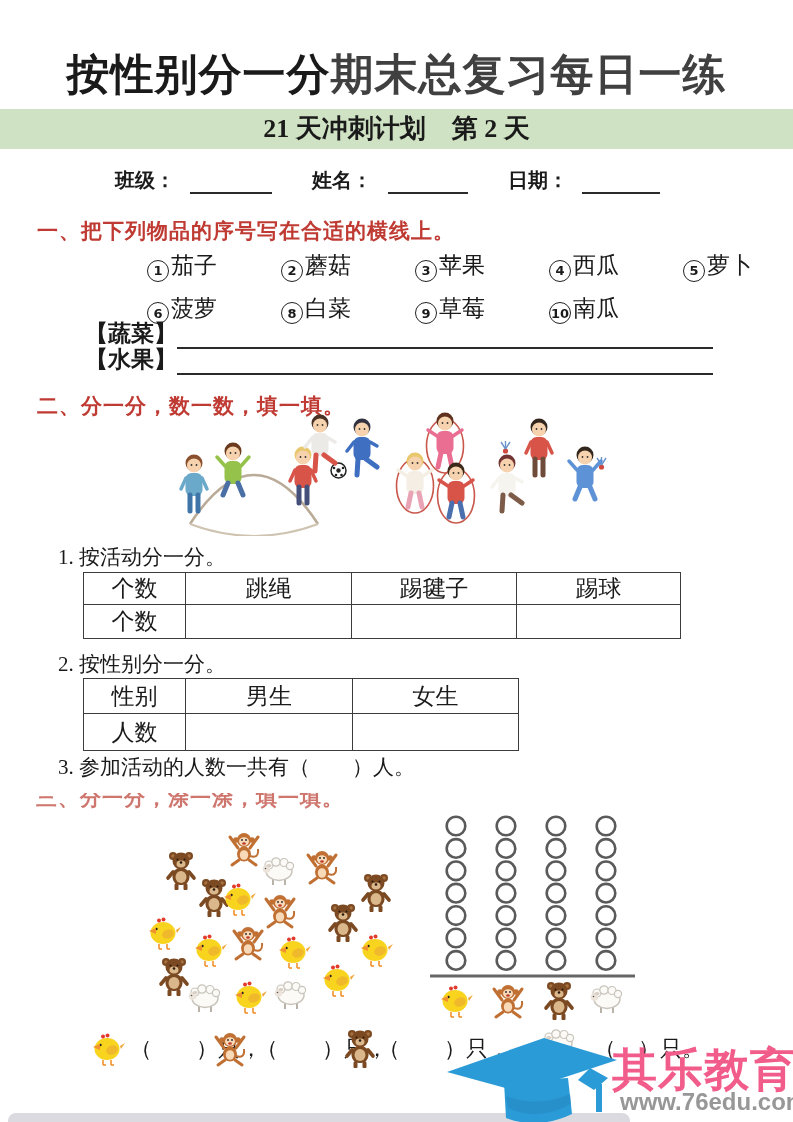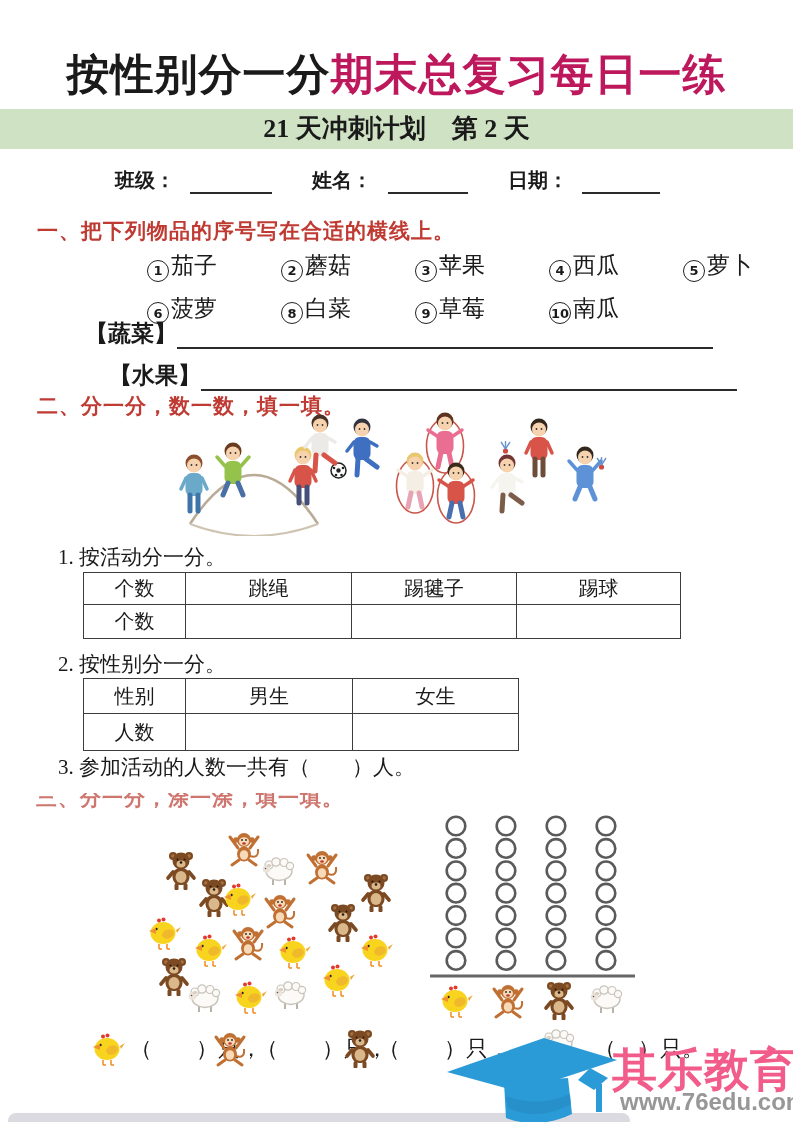--- a/index.html
+++ b/index.html
@@ -2,38 +2,38 @@
 <html><head>
 <meta charset="utf-8">
 <style>
   html,body { margin:0; padding:0; }
   .page {
     position:relative; width:793px; height:1122px; background:#ffffff;
     font-family:"Liberation Serif","DejaVu Serif",serif; color:#1a1a1a; overflow:hidden;
   }
   .abs { position:absolute; }
   .title-line { top:46px; left:0; width:100%; text-align:center; font-size:43px; font-weight:bold; letter-spacing:1px; white-space:nowrap; }
-  .title-red { color:#be185d; }
+  .title-red { color:#404040; }
   .banner { top:109px; left:0; width:100%; height:40px; background:#cfe2c3; text-align:center; font-size:26px; font-weight:bold; line-height:40px; }
   .form-label { font-size:20px; font-weight:bold; }
   .blankline { border-bottom:2px solid #2a2a2a; }
   .red-heading { font-size:21px; font-weight:bold; color:#bf3a32; letter-spacing:1px; white-space:nowrap; }
   .items-grid { left:83px; top:250px; width:640px; display:grid; grid-template-columns:repeat(5,134px); row-gap:11px;text-align:right; }
   .item { font-size:23px; white-space:nowrap; }
   .cnum {
     display:inline-flex; align-items:center; justify-content:center;
     width:20px; height:20px; border:1.6px solid #222; border-radius:50%;
     font-size:13px; font-family:"DejaVu Sans",sans-serif; font-weight:bold; vertical-align:-2px; margin-right:2px;
   }
   .cat-row { left:85px; width:628px; display:flex; align-items:flex-end; }
   .cat-label { font-size:23px; font-weight:bold; white-space:nowrap; }
   .cat-line { flex:1; height:28px; border-bottom:2px solid #2a2a2a; }
   .subq { font-size:21px; white-space:nowrap; }
   table.wtab { border-collapse:collapse; table-layout:fixed; }
-  table.wtab td, table.wtab th { border:1.7px solid #3c3c3c; font-size:20px; font-weight:normal; text-align:center; padding:0; }
+  table.wtab td, table.wtab th { border:1.7px solid #3c3c3c; font-size:23px; font-weight:normal; text-align:center; padding:0; }
   .clip-box { overflow:hidden; }
   .clip-txt { font-size:21px; font-weight:bold; color:#c4574e; opacity:.82; margin-top:-9px; letter-spacing:1px; white-space:nowrap; }
   .kid, .animal, .prop { position:absolute; }
   .count-text { position:absolute; font-size:22px; white-space:nowrap; }
   .logo-brand { position:absolute; left:612px; top:1040px; font-size:45px; font-weight:bold; color:#f25c8a; font-family:"Liberation Sans","DejaVu Sans",sans-serif; letter-spacing:1px; z-index:7; white-space:nowrap; }
   .logo-url { position:absolute; left:620px; top:1088px; font-size:24px; font-weight:bold; color:#979797; font-family:"Liberation Sans","DejaVu Sans",sans-serif; z-index:7; white-space:nowrap; }
   .bottom-strip { position:absolute; left:8px; top:1113px; width:622px; height:9px; background:#dadae0; border-radius:8px 8px 0 0; }
 </style>
 </head>
 <body>
@@ -60,21 +60,21 @@
       <div class="item"><span class="cnum">5</span><span>萝卜</span></div>
       <div class="item"><span class="cnum">6</span><span>菠萝</span></div>
       <div class="item"><span class="cnum">8</span><span>白菜</span></div>
       <div class="item"><span class="cnum">9</span><span>草莓</span></div>
       <div class="item"><span class="cnum">10</span><span>南瓜</span></div>
     </div>
   <div class="abs cat-row" style="top:318px;">
     <span class="cat-label">【蔬菜】</span>
     <div class="cat-line"></div>
   </div>
-  <div class="abs cat-row" style="top:360px;margin-left:24px;">
+  <div class="abs cat-row" style="top:344px;">
     <span class="cat-label">【水果】</span>
     <div class="cat-line"></div>
   </div>
 
   <div class="abs red-heading" style="left:37px; top:392px;">二、分一分，数一数，填一填。</div>
 
   <div id="scene">
     <svg class="prop" style="left:178px; top:422px;" width="152" height="114">
       <path d="M12 102 Q76 4 140 102" fill="none" stroke="#b9ab97" stroke-width="2.6"></path>
       <path d="M12 102 Q76 126 140 102" fill="none" stroke="#cfc4b2" stroke-width="2"></path>

